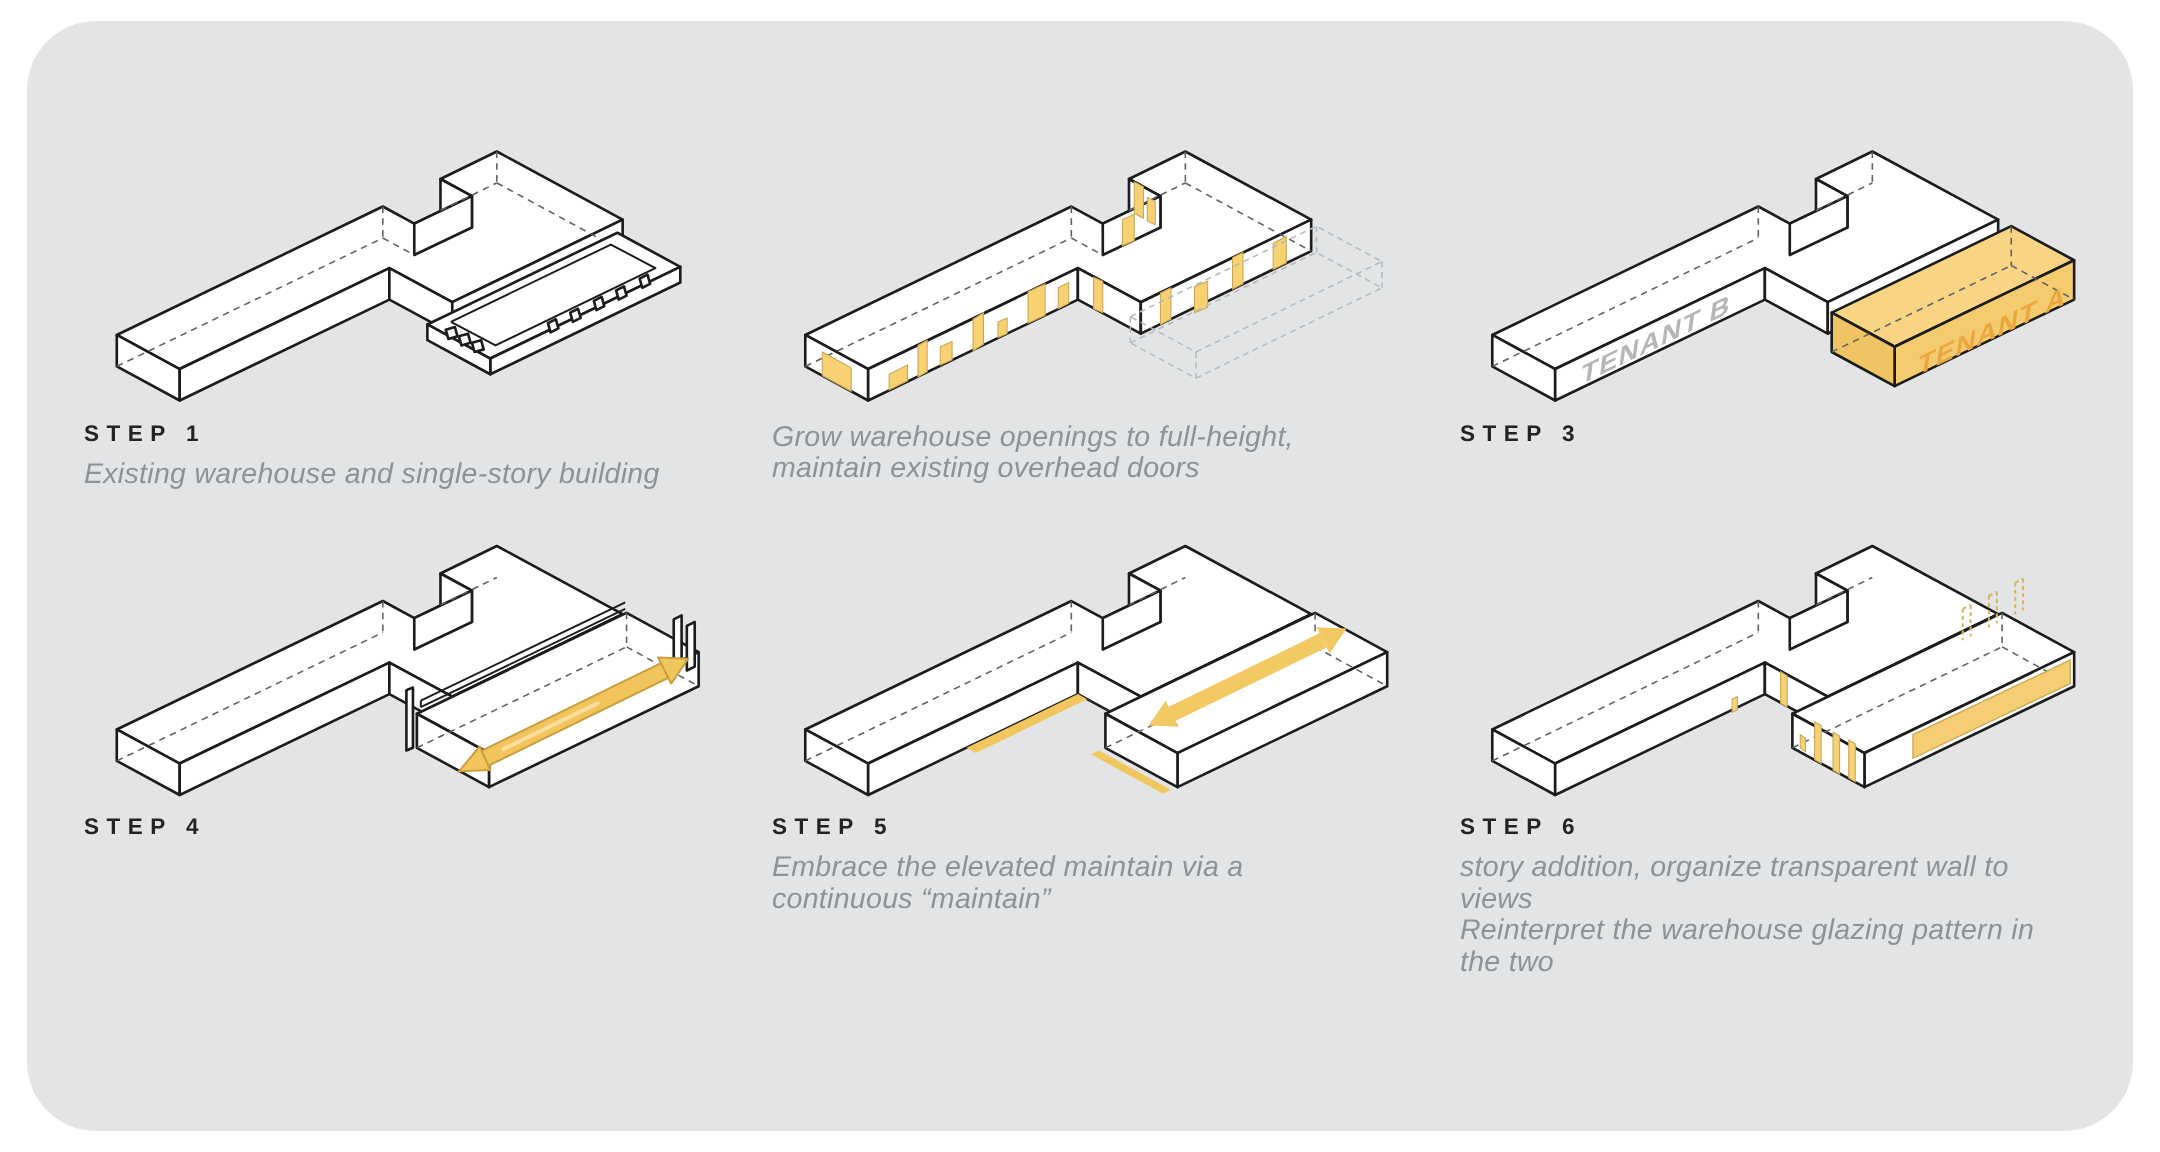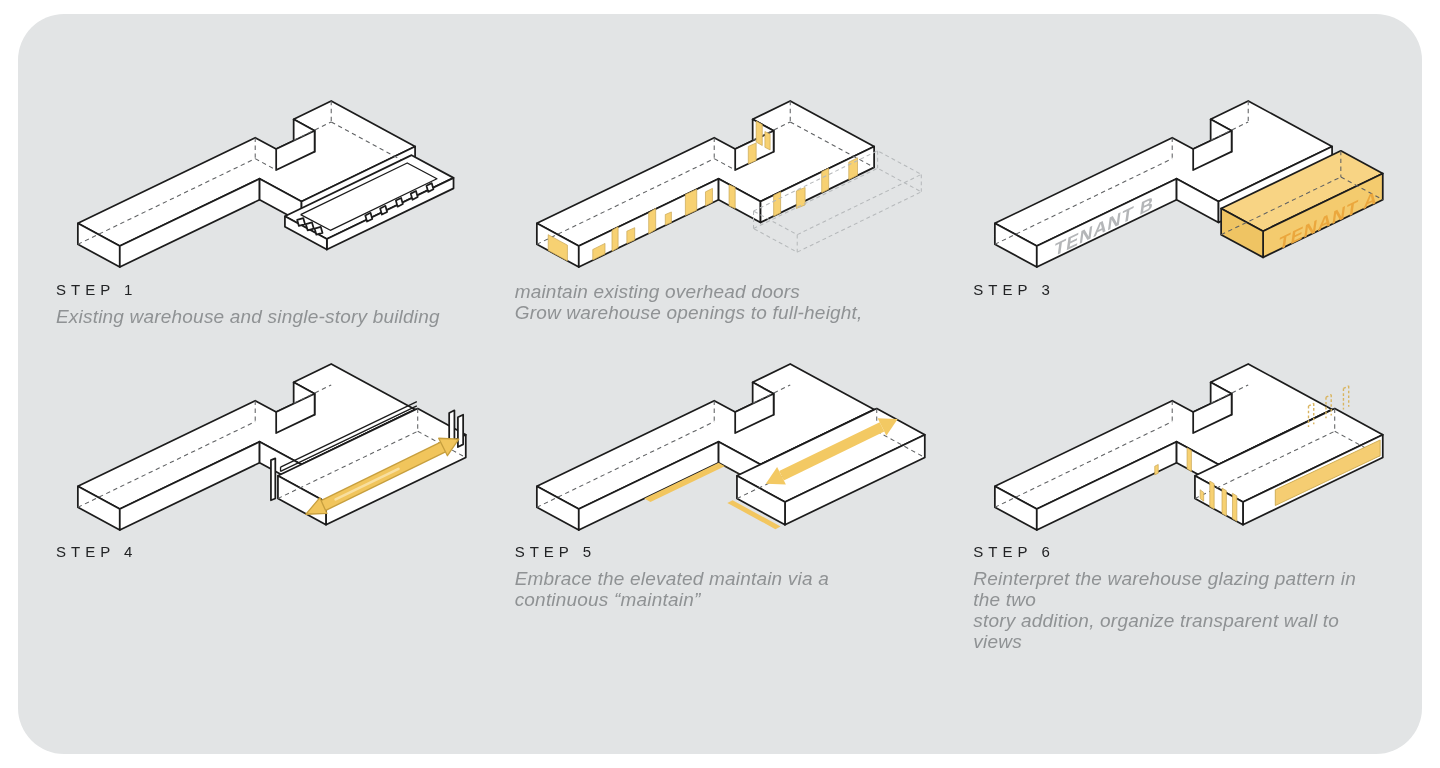--- a/index.html
+++ b/index.html
@@ -7,21 +7,21 @@
   .canvas{
     position:absolute;left:18px;top:14px;width:1404px;height:740px;
     background:#e2e4e5;border-radius:46px;
     display:grid;grid-template-columns:repeat(3,1fr);
     padding:80px 14px 30px 14px;box-sizing:border-box;
     align-content:start;
   }
   .cell{padding:0 24px;margin-bottom:30px;}
   .diagram{display:block;width:100%;height:auto;margin-bottom:12px;}
   .step-label{
-    font-size:15px;font-weight:normal;color:#222325;
+    font-size:15px;font-weight:bold;color:#222325;
     letter-spacing:5px;margin:0 0 8px 0;
   }
   .step-desc{font-size:19px;color:#8f9294;line-height:21px;letter-spacing:0.2px;font-style:italic;}
   svg{overflow:visible;}
   .bld{fill:#ffffff;stroke:#1c1c1c;stroke-width:2;stroke-linejoin:round;}
   .edge{fill:none;stroke:#1c1c1c;stroke-width:1.5;stroke-linejoin:round;}
   .hid{fill:none;stroke:#5f6163;stroke-width:1.2;stroke-dasharray:5 4;}
   .win{fill:#f7d172;stroke:#c8a654;stroke-width:0.8;}
   .ghost{fill:none;stroke:#b6b9bb;stroke-width:1.2;stroke-dasharray:4.5 3.5;}
   .tenant{font-weight:bold;font-size:21px;letter-spacing:1px;}
@@ -112,22 +112,22 @@
       <g>
         <polygon class="ghost" points="273,134 415,65 465,92 323,161"></polygon>
         <polygon class="ghost" points="273,154 415,85 465,112 323,181"></polygon>
         <line class="ghost" x1="273" y1="134" x2="273" y2="154"></line>
         <line class="ghost" x1="415" y1="65" x2="415" y2="85"></line>
         <line class="ghost" x1="465" y1="92" x2="465" y2="112"></line>
         <line class="ghost" x1="323" y1="161" x2="323" y2="181"></line>
       </g>
     </svg>
     <div class="step-desc">
+      <div>Grow warehouse openings to full-height,</div>
       <div>maintain existing overhead doors</div>
-      <div>Grow warehouse openings to full-height,</div>
     </div>
   </div>
 
   <div class="cell">
     <svg class="diagram" viewBox="0 0 470 200">
       <g>
         <polygon class="bld" points="25,148 228,50 252,63 296,42 272,29 315,8 411,60 281,123 233,97 73,174"></polygon>
         <polygon class="bld" points="25,148 73,174 73,198 25,172"></polygon>
         <polygon class="bld" points="73,174 233,97 233,121 73,198"></polygon>
         <polygon class="bld" points="233,97 281,123 281,147 233,121"></polygon>
@@ -270,18 +270,18 @@
         <polygon points="346,152 466,95 466,113 346,170" fill="#f5cd72" stroke="#c9a84c" stroke-width="1"></polygon>
       </g>
       <g stroke="#d9b45e" stroke-width="1.6" stroke-dasharray="3 2.5" fill="none">
         <path d="M384,56 v24 M390,53 v24 M384,56 l6,-3"></path>
         <path d="M404,46 v24 M410,43 v24 M404,46 l6,-3"></path>
         <path d="M424,36 v24 M430,33 v24 M424,36 l6,-3"></path>
       </g>
     </svg>
     <div class="step-label">STEP 6</div>
     <div class="step-desc">
+      <div>story addition, organize transparent wall to views</div>
       <div>Reinterpret the warehouse glazing pattern in the two</div>
-      <div>story addition, organize transparent wall to views</div>
     </div>
   </div>
 
 </div>
 
 </body></html>

